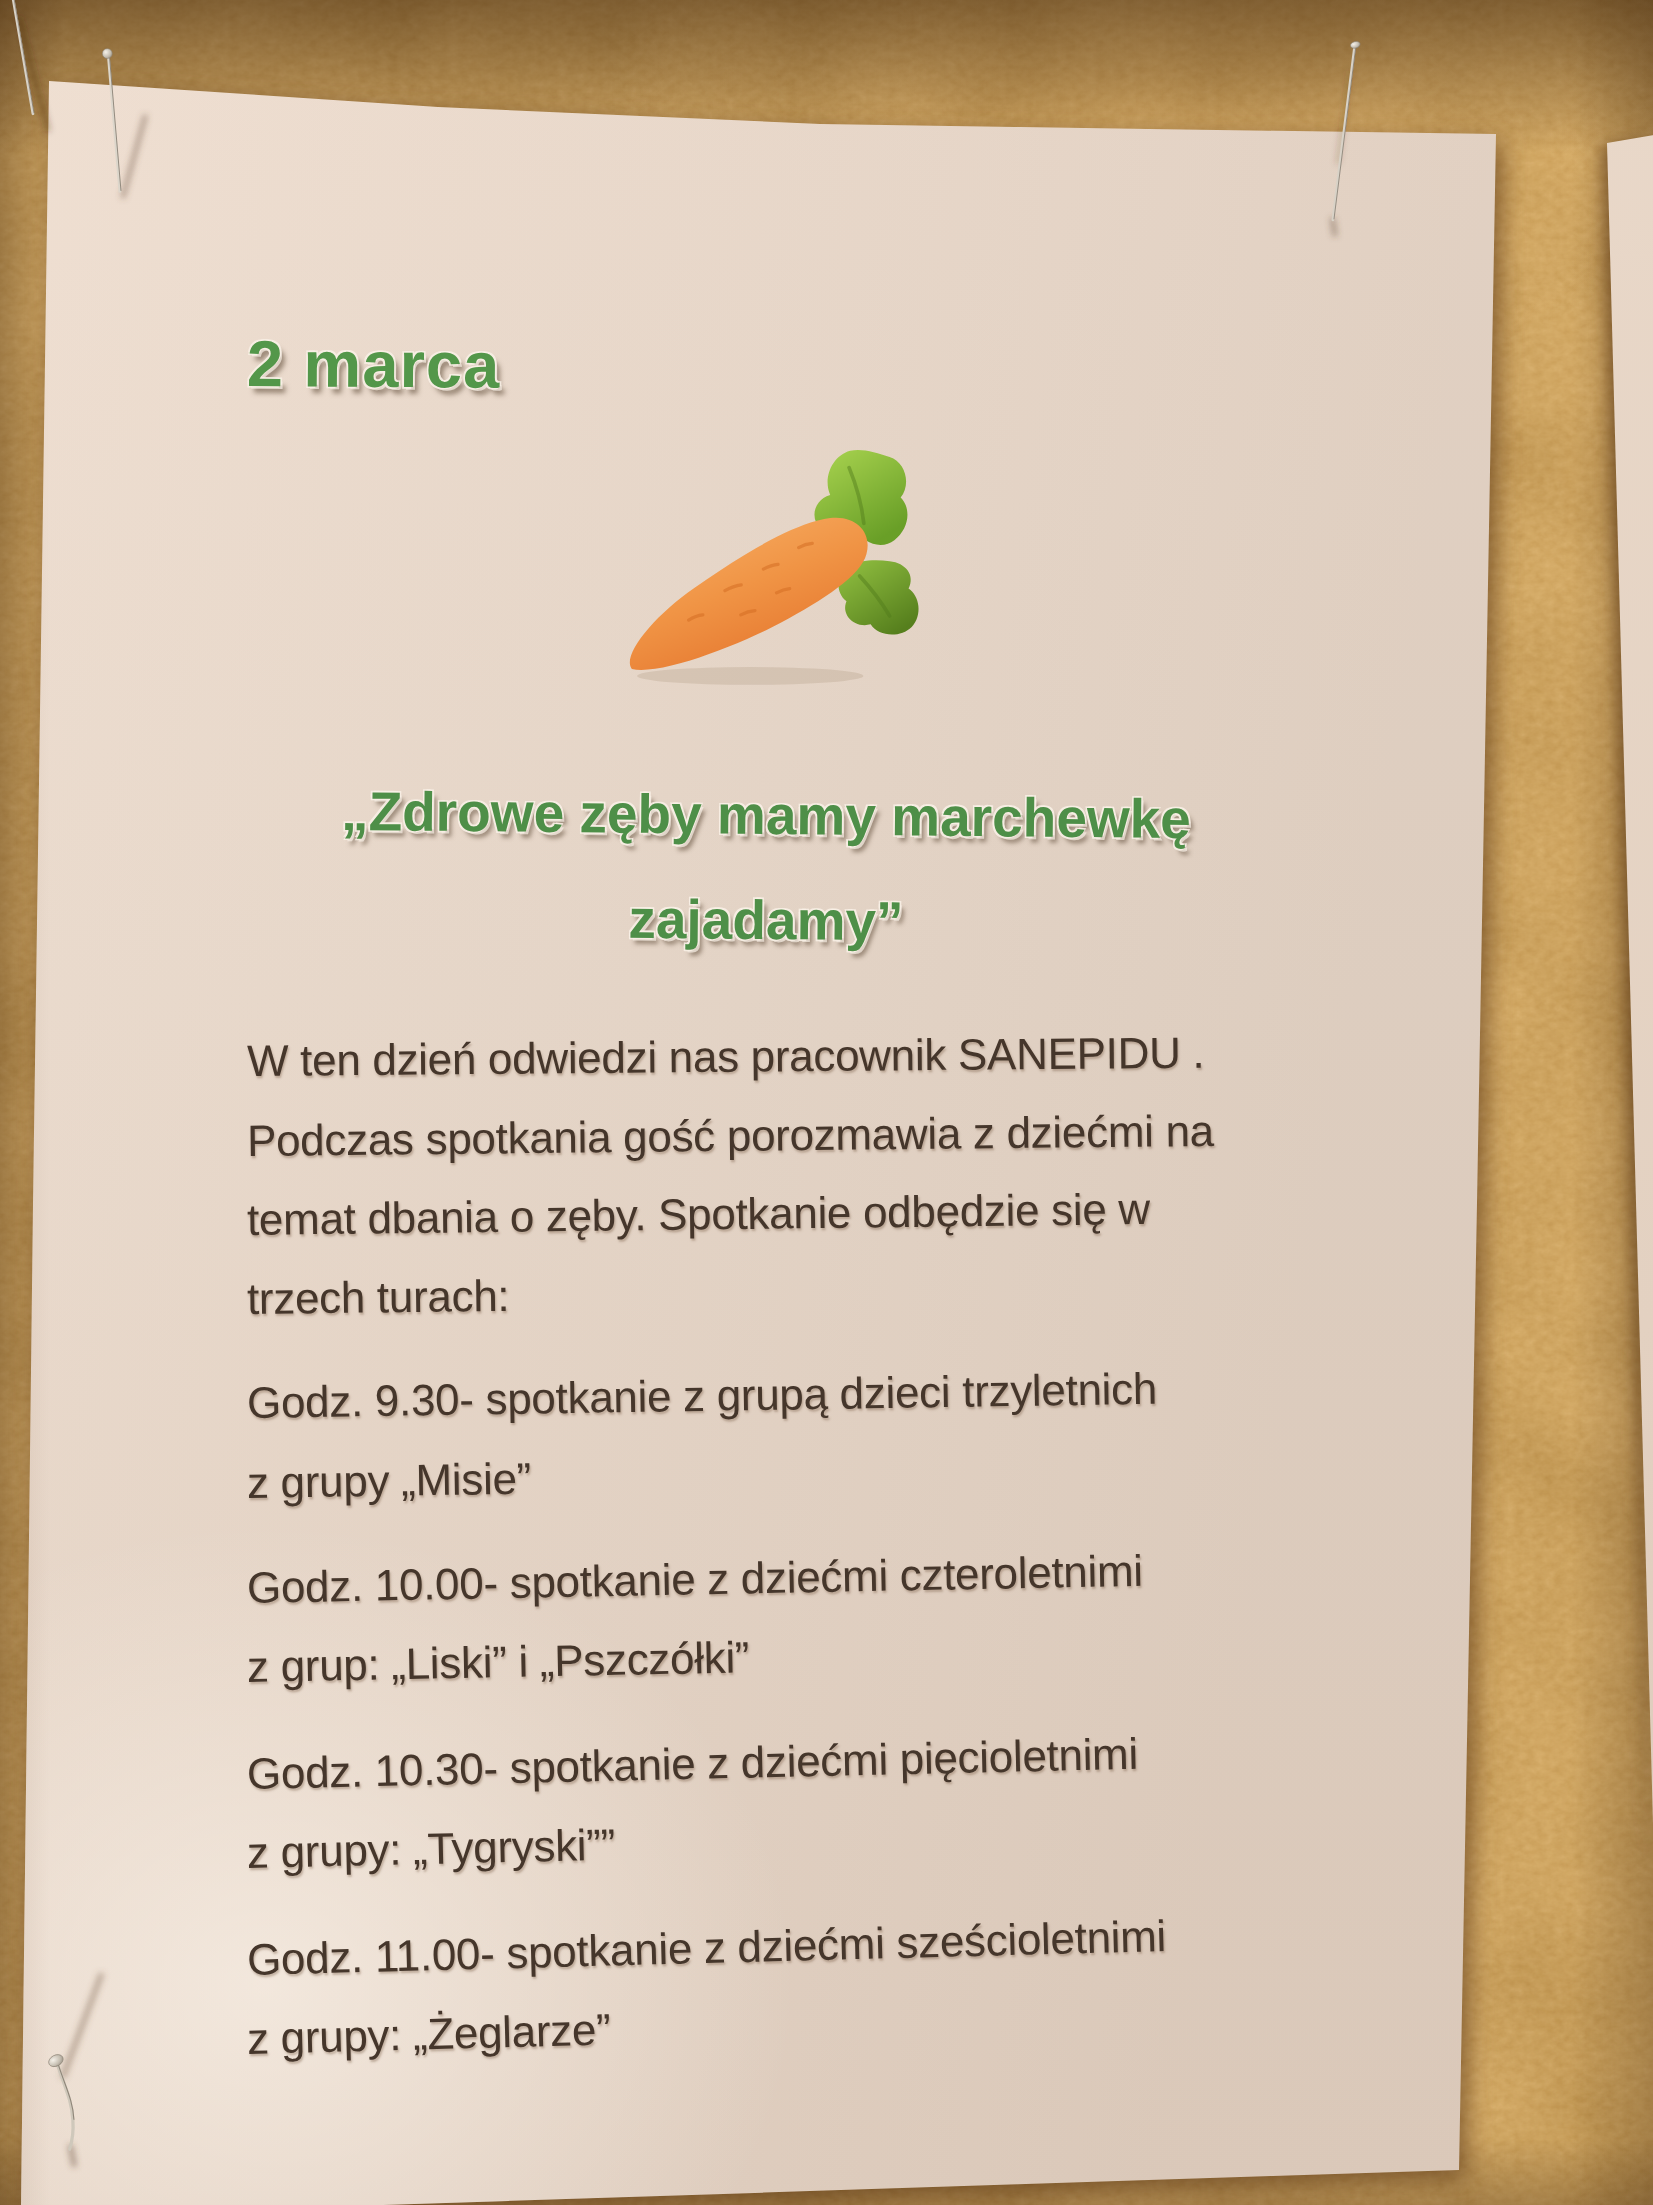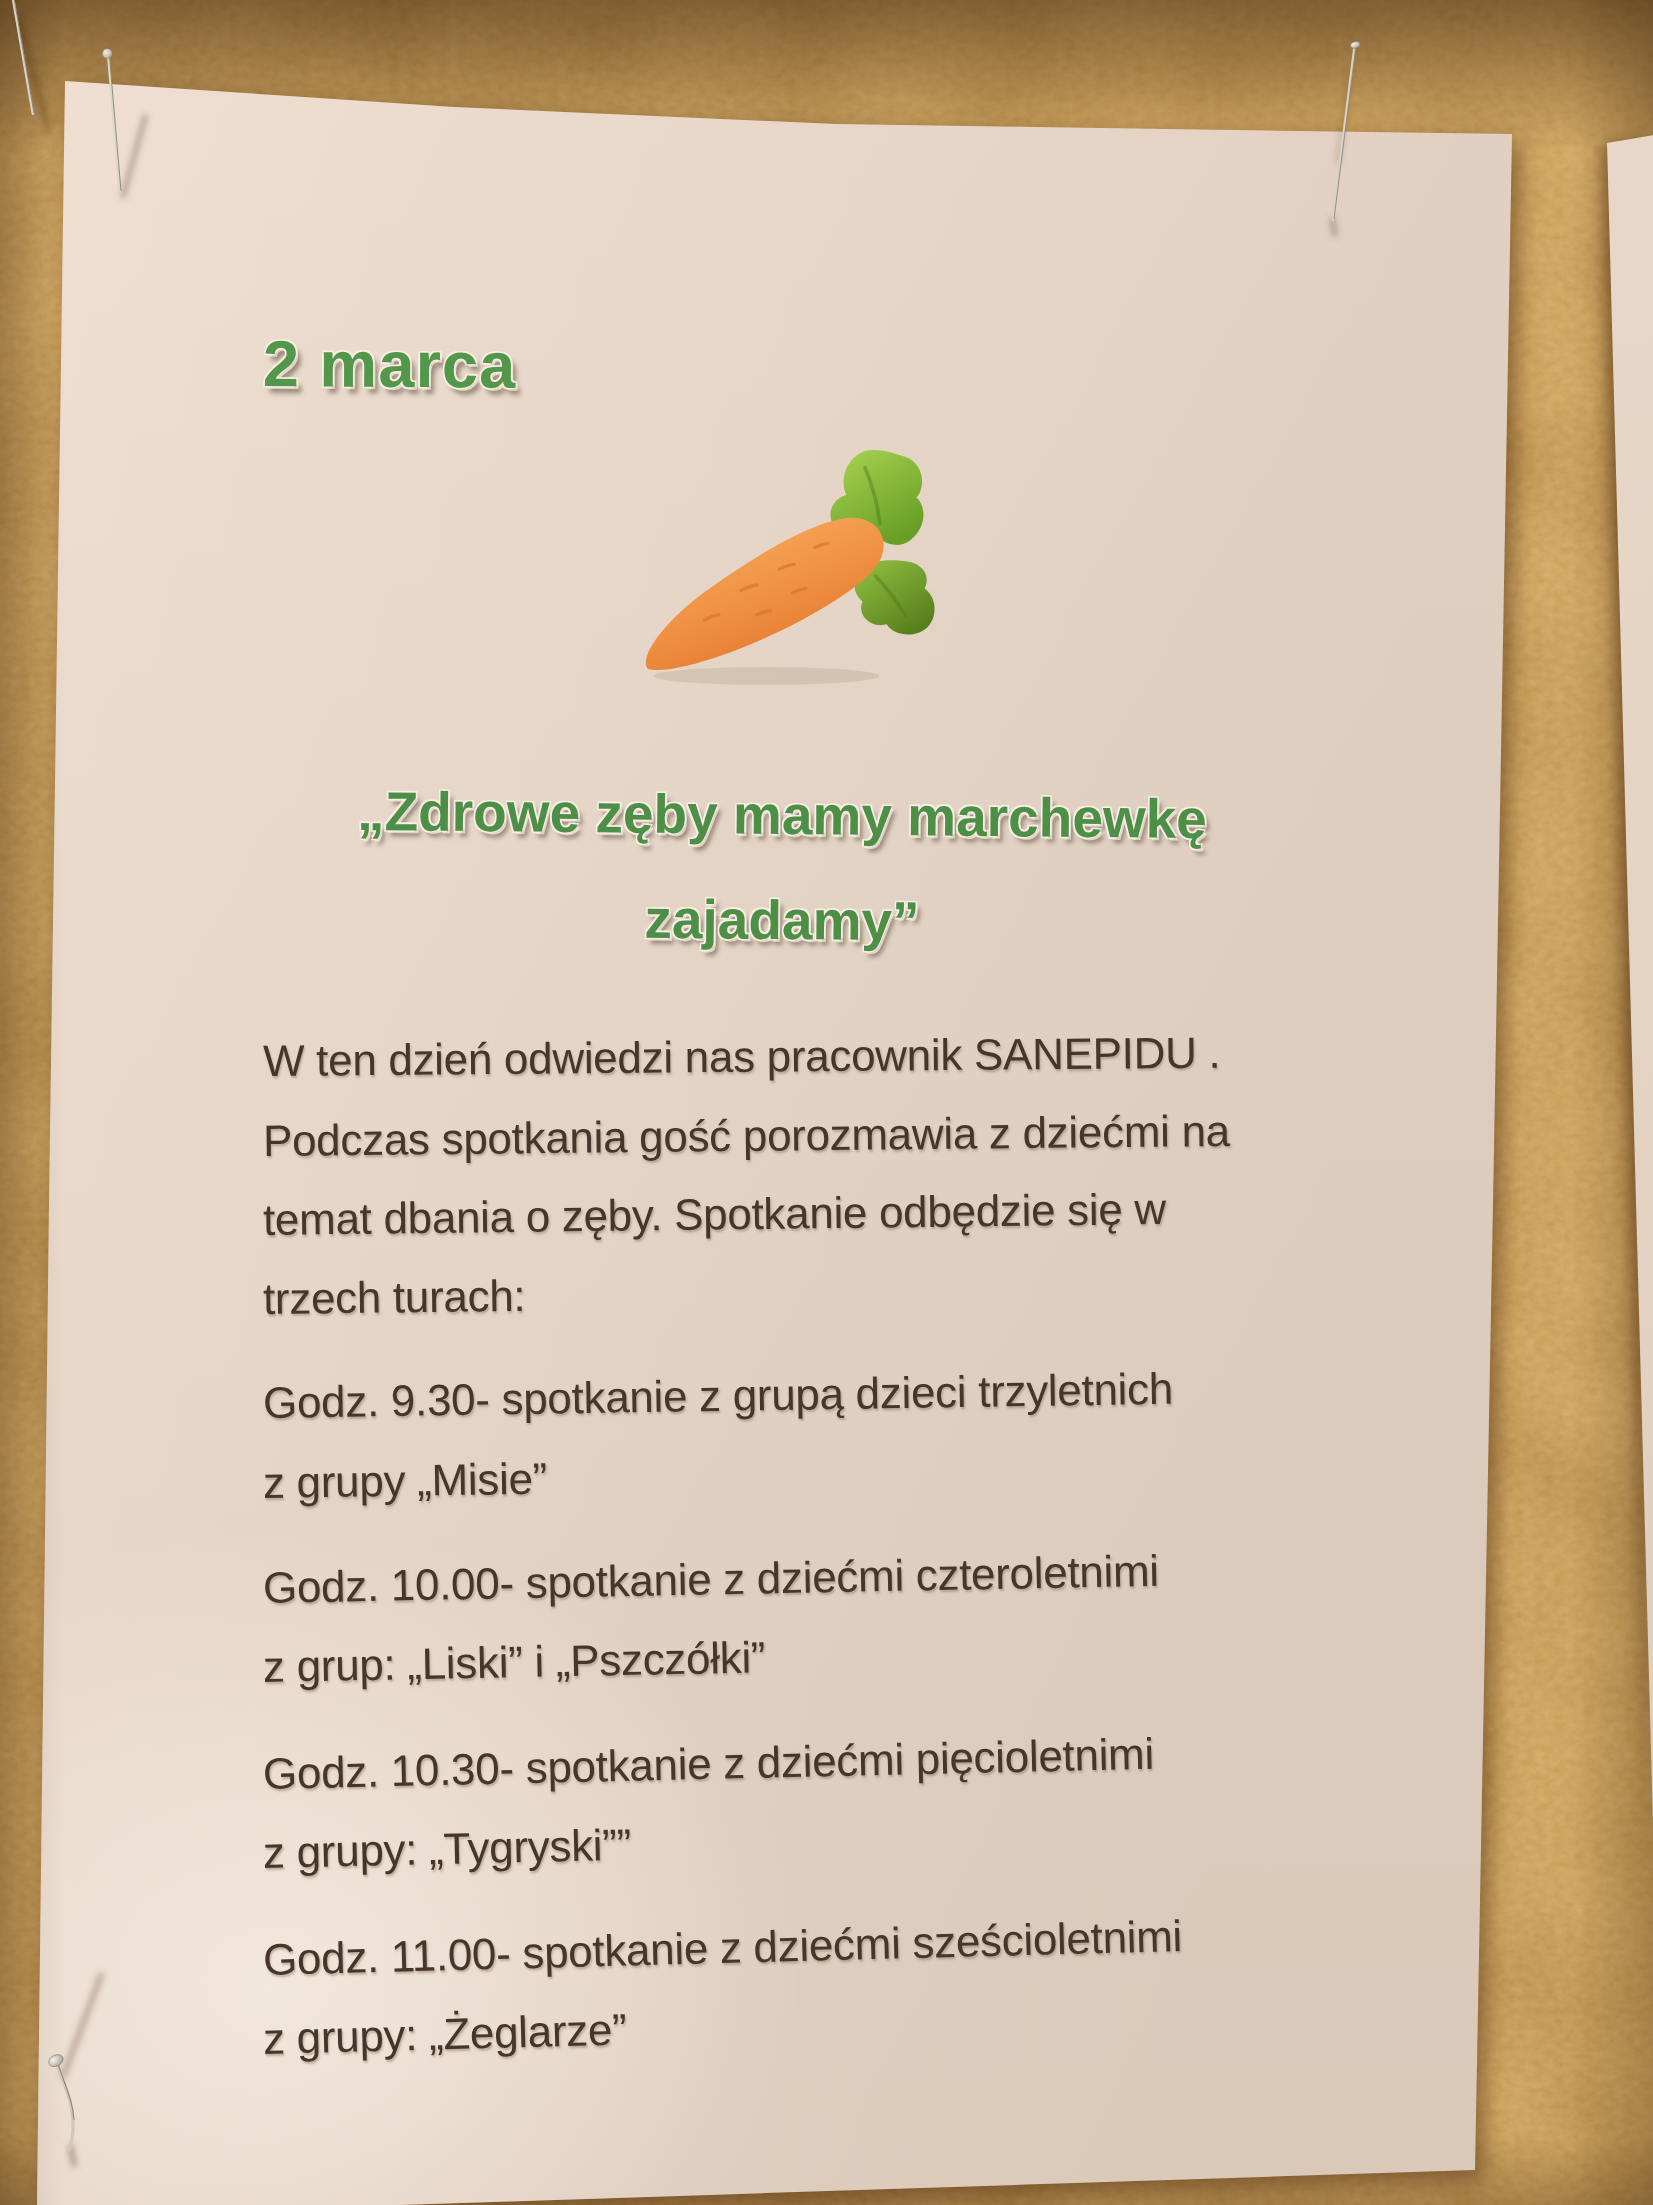--- a/index.html
+++ b/index.html
@@ -10,21 +10,21 @@
   .stage svg.cork-tex{position:absolute;left:0;top:0;z-index:0;display:block;}
   .cork-shade{
     position:absolute;inset:0;z-index:1;pointer-events:none;
     background:
       linear-gradient(180deg, rgba(48,24,3,.50) 0%, rgba(48,24,3,0) 7%),
       linear-gradient(90deg, rgba(48,24,3,.30) 0%, rgba(48,24,3,0) 4%),
       linear-gradient(270deg, rgba(48,24,3,.25) 0%, rgba(48,24,3,0) 5%),
       radial-gradient(875px 547px at 70% 4%, rgba(255,200,120,.15), transparent 65%),
       linear-gradient(0deg, rgba(48,24,3,.25) 0%, rgba(48,24,3,0) 3%);
   }
-  .paper-wrap{position:absolute;inset:0;z-index:2;filter:drop-shadow(7.7px 9.8px 12px rgba(70,35,8,.55));margin-left:16px;}
+  .paper-wrap{position:absolute;inset:0;z-index:2;filter:drop-shadow(7.7px 9.8px 12px rgba(70,35,8,.55));}
   .paper-main{
     position:absolute;inset:0;
     clip-path:polygon(49px 81px,438px 107px,820px 124px,1149px 129px,1496px 134px,
                       1477px 1203px,1459px 2170px,383px 2205px,21px 2205px,33px 1203px);
     background:
       linear-gradient(180deg, rgba(120,85,60,.18) 0, rgba(120,85,60,0) 2.5%),
       linear-gradient(90deg, rgba(120,85,60,.14) 0, rgba(120,85,60,0) 3%),
       radial-gradient(820px 711px at 16% 90%, rgba(255,249,241,.55), transparent 65%),
       linear-gradient(100deg, rgba(255,255,255,.10), rgba(0,0,0,.05) 75%),
       linear-gradient(180deg,#eedccd 0%,#e9d8c9 45%,#e6d3c3 100%);

